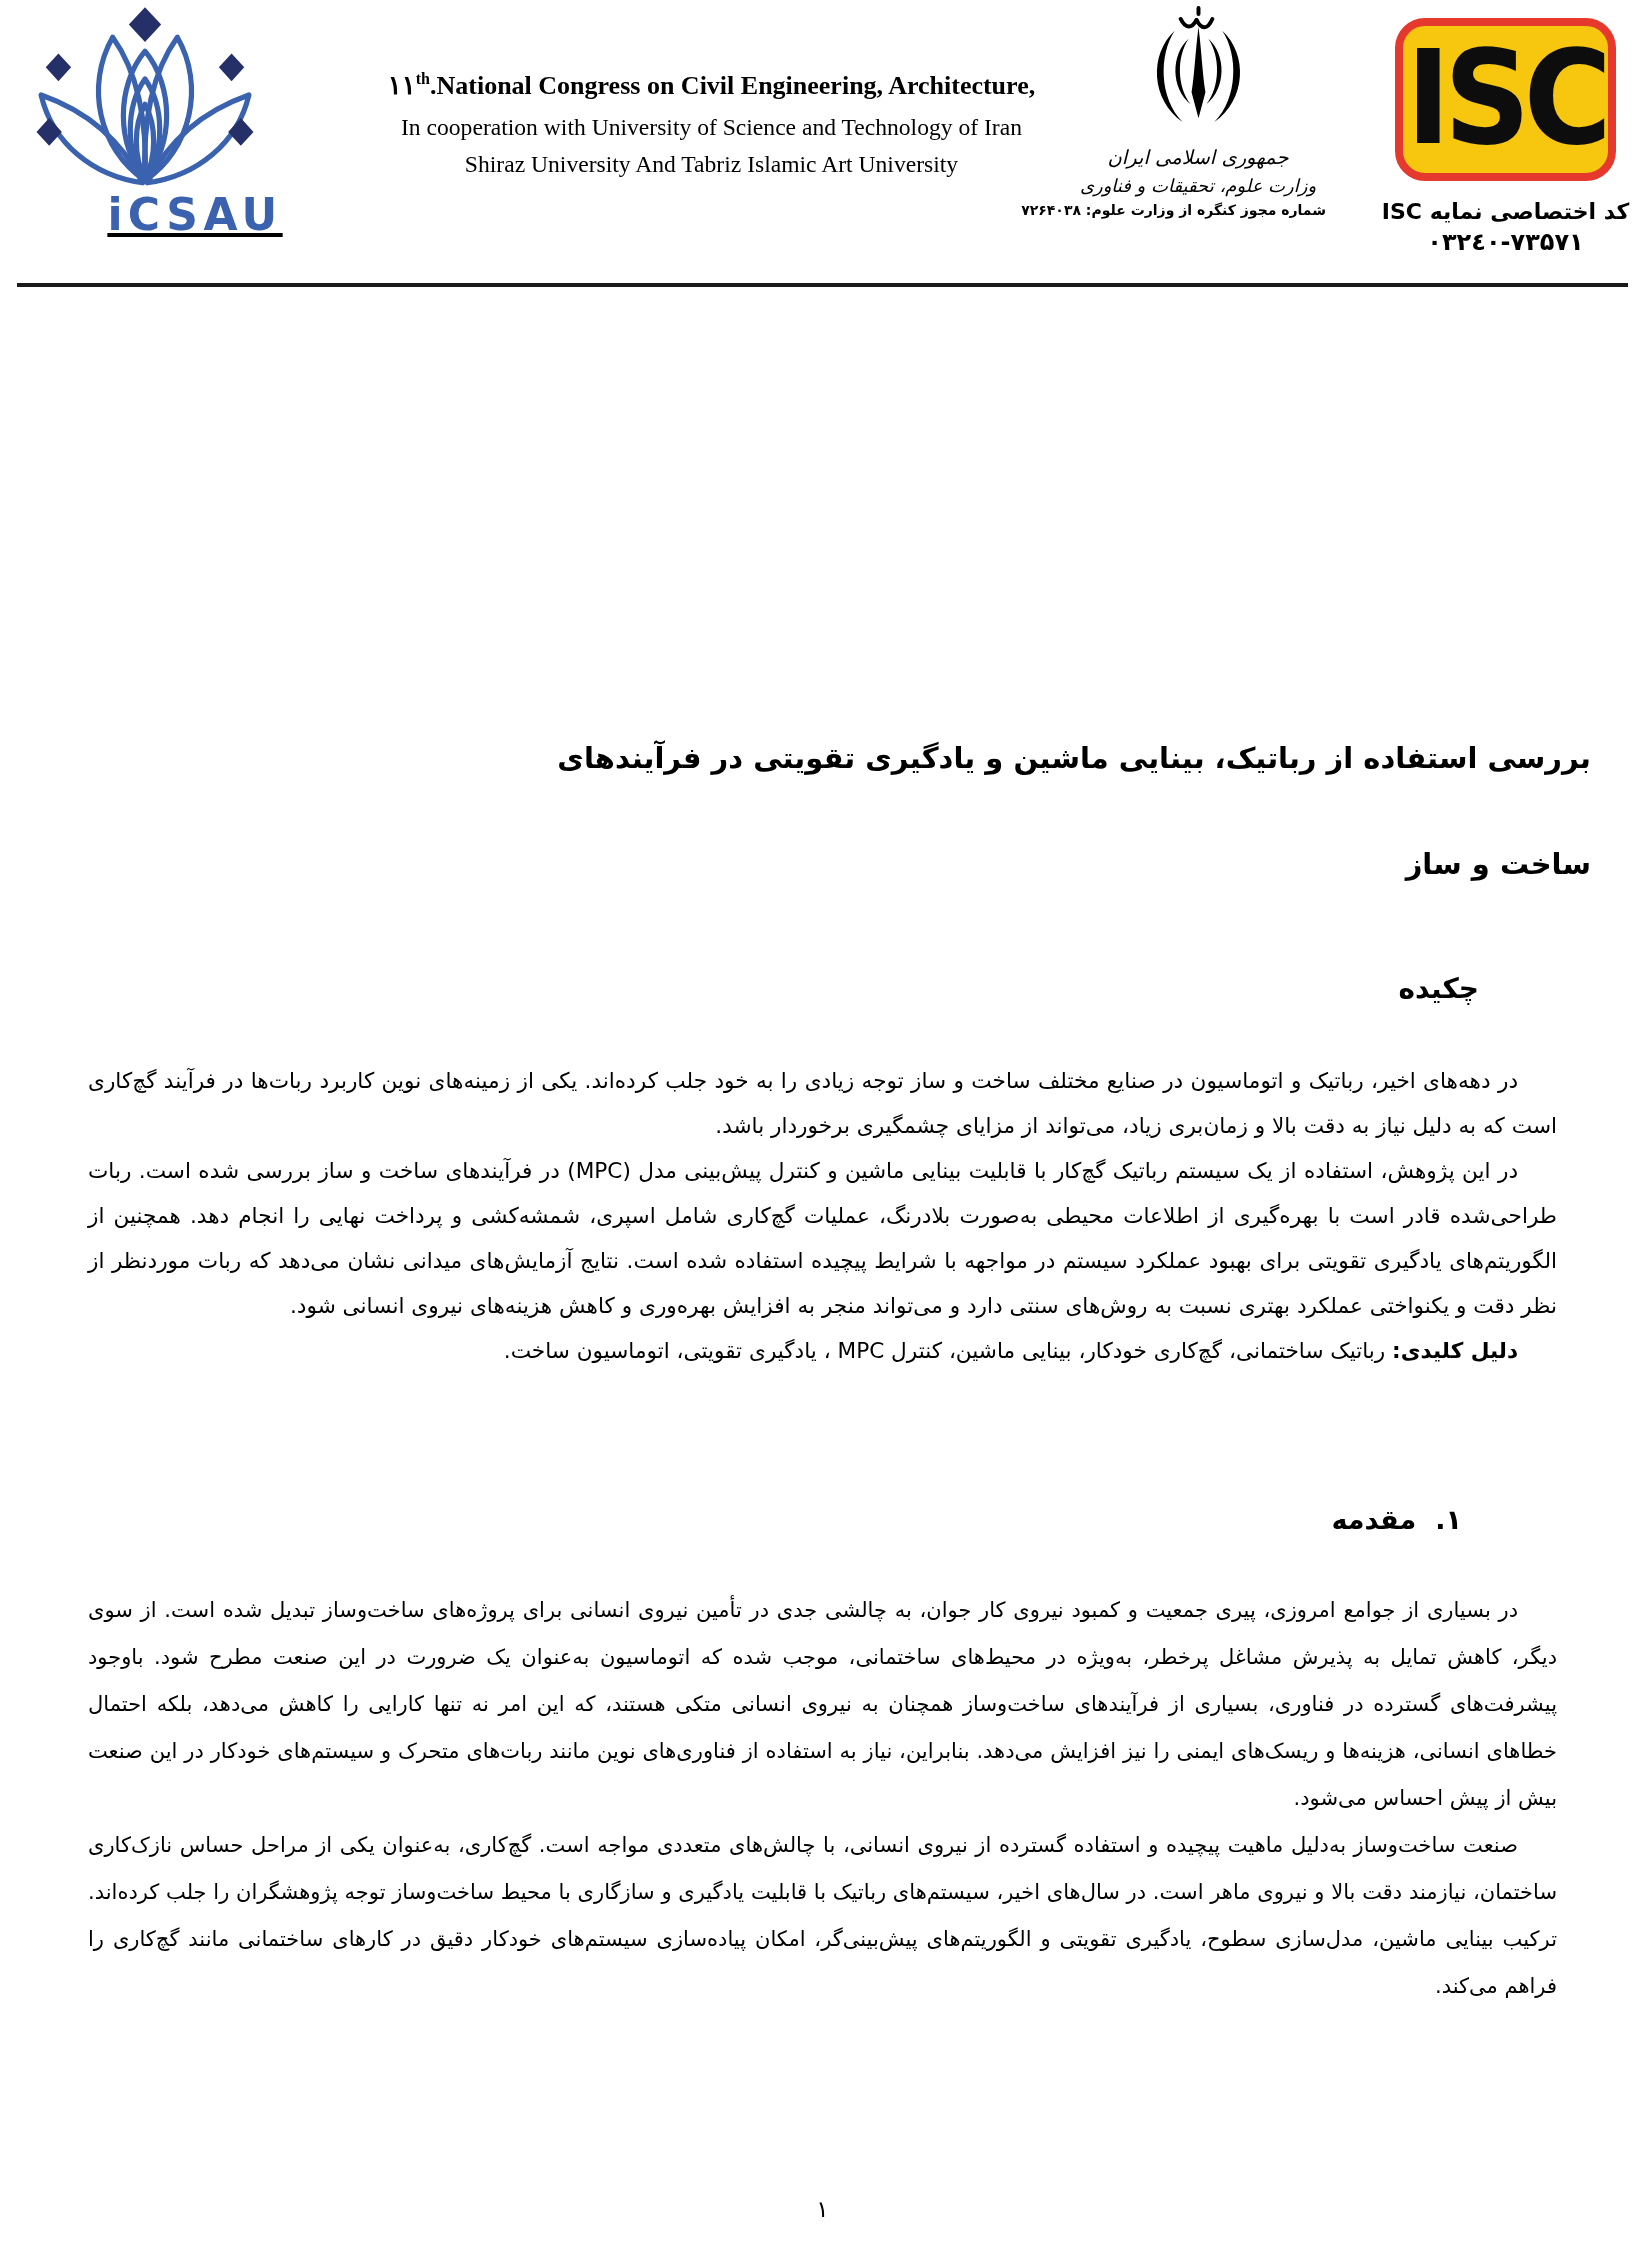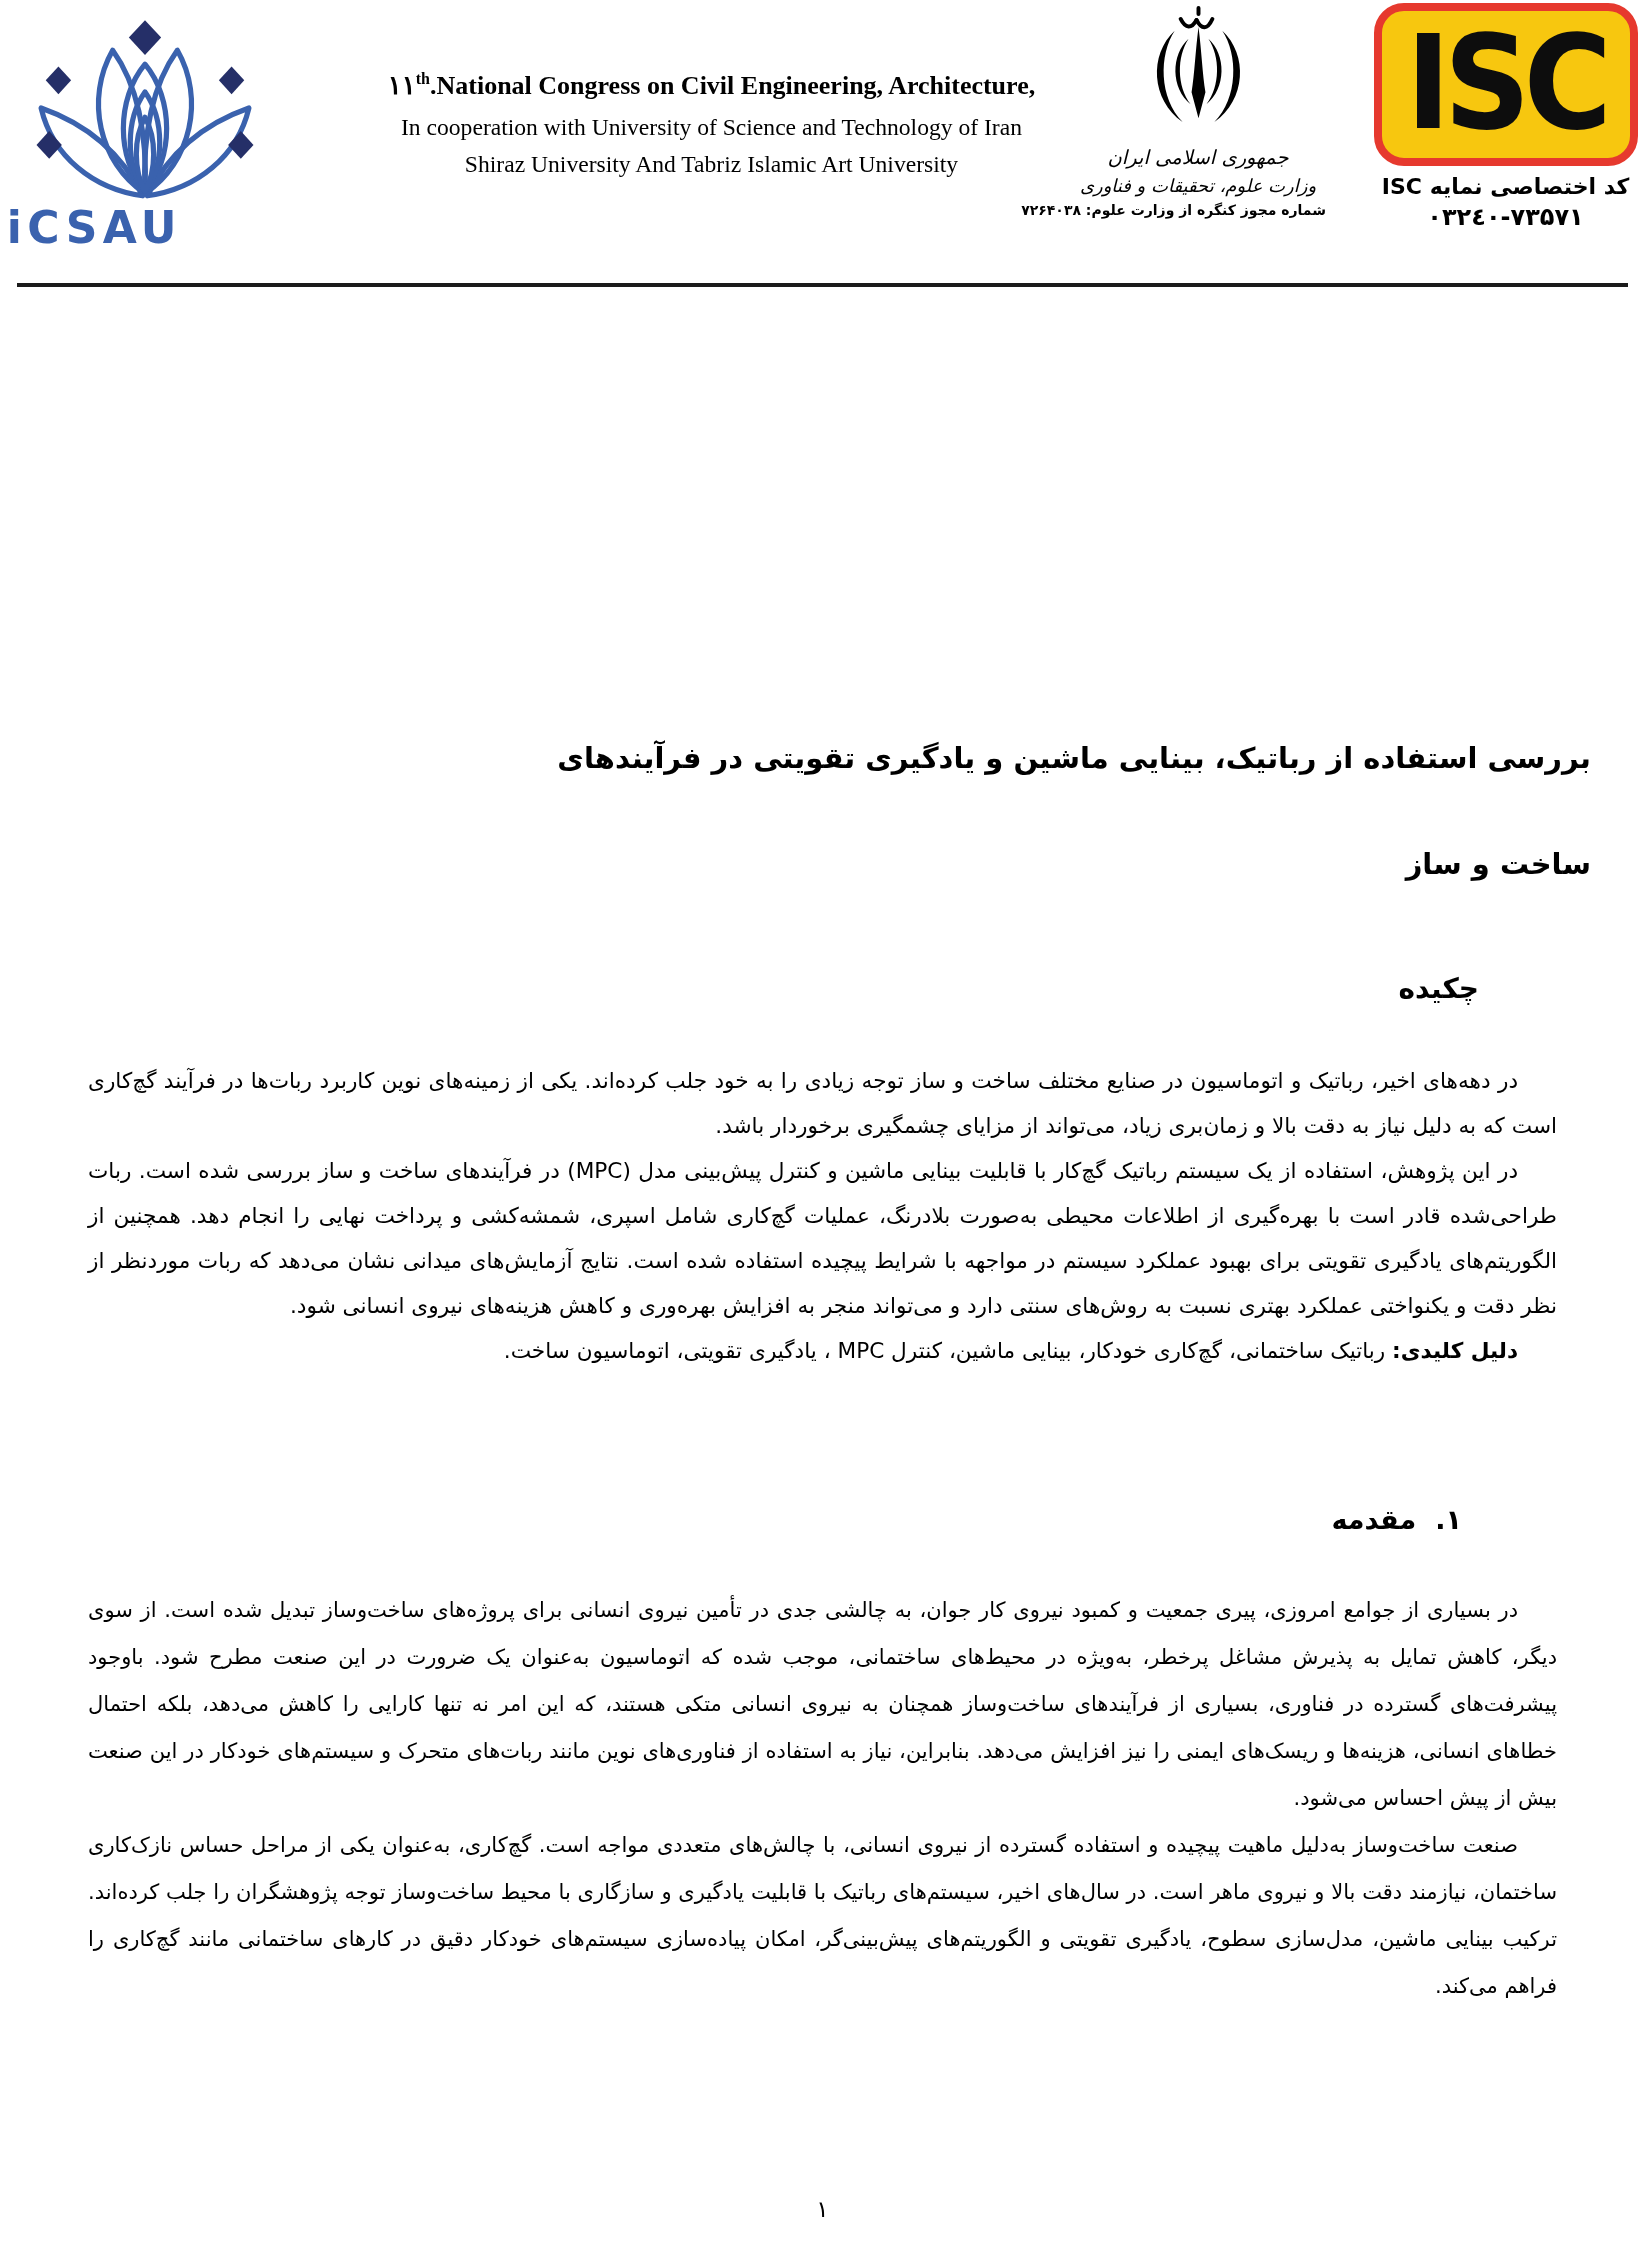--- a/index.html
+++ b/index.html
@@ -3,41 +3,41 @@
 <meta charset="utf-8">
 <style>
   * { margin:0; padding:0; box-sizing:border-box; }
   html,body { background:#ffffff; }
   .page {
     position:relative; width:1645px; height:2261px; background:#ffffff;
     font-family:"DejaVu Sans", sans-serif; color:#000; overflow:hidden;
   }
 
   
-  .icsau { position:absolute; left:6.7px; top:18px; width:276px; text-align:left; }
+  .icsau { position:absolute; left:6.7px; top:5px; width:276px; text-align:right;text-decoration:underline; }
   .icsau svg { width:264px; height:187px; display:block; margin:0 auto; }
   .icsau-word { color:#3a62ae; font-weight:bold; font-size:44px; letter-spacing:5.4px; margin-top:-2.7px;
                 font-family:"DejaVu Sans", sans-serif; }
 
   .congress { position:absolute; left:270px; top:58px; width:883px; text-align:center;
               font-family:"Liberation Serif","DejaVu Serif",serif; }
   .c-l1 { font-size:26px; font-weight:bold; line-height:42px; }
   .c-l1 sup { font-size:16px; }
   .c-l2 { font-size:26px; font-weight:bold; line-height:43px; }
   .c-l3 { font-size:23.6px; line-height:40px; }
   .c-l4 { font-size:23.6px; line-height:35px; }
 
   .gov { position:absolute; left:1070px; top:5.4px; width:256px; text-align:center; direction:rtl; }
   .gov svg { width:119px; height:139px; display:block; margin:0 auto; }
   .gov-country  { font-size:19.5px; line-height:28px; font-style:italic; }
   .gov-ministry { font-size:18px; line-height:27px; font-style:italic; }
   .gov-license  { font-size:14px; line-height:23px; font-weight:bold; white-space:nowrap; }
 
   .iscblk { position:absolute; left:1370px; top:2.7px; width:271px; text-align:center; }
-  .isc-box { width:264px; height:163px; margin:0 auto; background:#F7C70F; border:8px solid #E6392E;
+  .isc-box { width:221px; height:163px; margin:15px auto; background:#F7C70F; border:8px solid #E6392E;
              border-radius:30px; display:flex; align-items:center; justify-content:center; overflow:hidden; }
   .isc-box span { font-size:120px; font-weight:bold; letter-spacing:-6.7px; color:#0d0d0d;
                   transform:scaleY(1.08); line-height:1; }
   .isc-cap  { direction:rtl; font-weight:bold; font-size:22px; line-height:31px; margin-top:5.4px; white-space:nowrap; }
   .isc-code { font-weight:bold; font-size:24px; letter-spacing:2px; line-height:31px; }
 
   .rule { position:absolute; left:17px; right:17px; top:283px; height:4px; background:#1b1b1b; }
 
   
   .title { position:absolute; left:54px; width:1537px; top:705px; text-align:right; direction:rtl;

